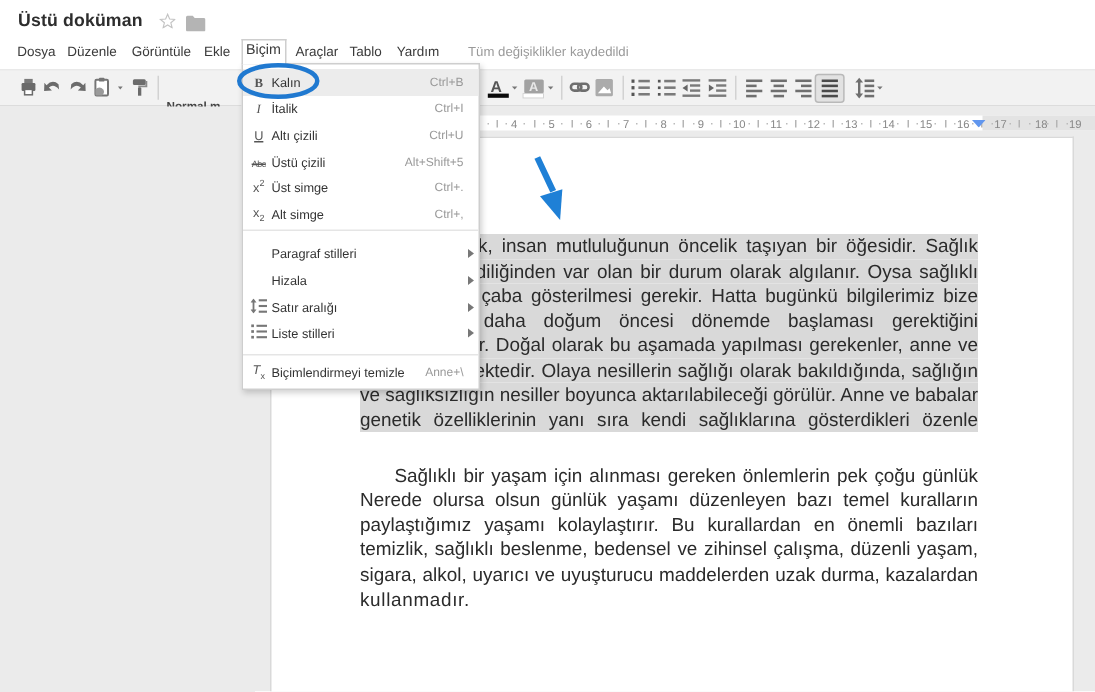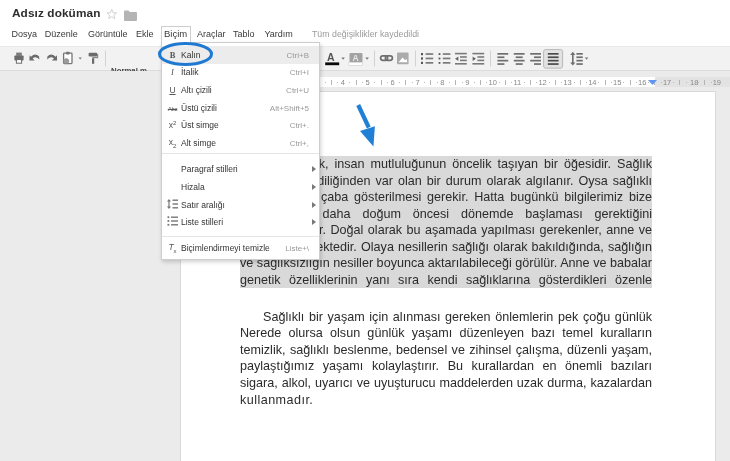--- a/index.html
+++ b/index.html
@@ -50,21 +50,21 @@
   width:0; height:0; border-left:4px solid #777; border-top:3px solid transparent;
   border-bottom:3px solid transparent; }
 .msep { position:absolute; left:1px; width:157px; height:1px; background:#e5e5e5; }
 
 #ellipse,#arrow { z-index:9; }
 </style>
 </head>
 <body>
 <div id="stage">
 
-  <div class="abs" id="title">Adsız doküman</div>
+  <div class="abs" id="title">Üstü doküman</div>
   <svg class="abs" style="left:105.5px;top:7.5px" width="11.5" height="11.5" viewBox="0 0 24 24">
     <path d="M12 3 L14.8 9.8 L22 10.3 L16.5 15 L18.3 22 L12 18.1 L5.7 22 L7.5 15 L2 10.3 L9.2 9.8 Z" fill="none" stroke="#c4c4c4" stroke-width="1.6"></path>
   </svg>
   <svg class="abs" style="left:124px;top:9.5px" width="13" height="11" viewBox="0 0 13 11">
     <path d="M0 1.5 Q0 0.5 1 0.5 L4.5 0.5 L5.8 2 L12 2 Q13 2 13 3 L13 10 Q13 11 12 11 L1 11 Q0 11 0 10 Z" fill="#b4b4b4"></path>
   </svg>
   <div class="abs mi" style="left:11.5px">Dosya</div>
   <div class="abs mi" style="left:44.8px">Düzenle</div>
   <div class="abs mi" style="left:87.9px">Görüntüle</div>
   <div class="abs mi" style="left:136px">Ekle</div>
@@ -278,22 +278,22 @@
     <div class="dline j hl">yaşamak için çaba gösterilmesi gerekir. Hatta bugünkü bilgilerimiz bize</div>
     <div class="dline j hl">bu çabanın daha doğum öncesi dönemde başlaması gerektiğini</div>
     <div class="dline j hl">göstermektedir. Doğal olarak bu aşamada yapılması gerekenler, anne ve</div>
     <div class="dline j hl">babaya düşmektedir. Olaya nesillerin sağlığı olarak bakıldığında, sağlığın</div>
     <div class="dline j hl">ve sağlıksızlığın nesiller boyunca aktarılabileceği görülür. Anne ve babalar</div>
     <div class="dline j hl">genetik özelliklerinin yanı sıra kendi sağlıklarına gösterdikleri özenle</div>
   </div>
   <div class="abs" id="para2">
     <div class="dline j" style="padding-left:23px">Sağlıklı bir yaşam için alınması gereken önlemlerin pek çoğu günlük</div>
     <div class="dline j">Nerede olursa olsun günlük yaşamı düzenleyen bazı temel kuralların</div>
+    <div class="dline j">paylaştığımız yaşamı kolaylaştırır. Bu kurallardan en önemli bazıları</div>
     <div class="dline j">temizlik, sağlıklı beslenme, bedensel ve zihinsel çalışma, düzenli yaşam,</div>
-    <div class="dline j">paylaştığımız yaşamı kolaylaştırır. Bu kurallardan en önemli bazıları</div>
     <div class="dline j">sigara, alkol, uyarıcı ve uyuşturucu maddelerden uzak durma, kazalardan</div>
     <div class="dline" style="letter-spacing:0.45px">kullanmadır.</div>
   </div>
 
   <div class="abs" id="menu"></div>
   <div class="abs" id="bicimtab"></div>
   <div class="abs" id="bicimtxt">Biçim</div>
   <div class="abs" id="menuitems" style="z-index:6">
       <div class="mrow hov" style="left:162px;top:45.5px">
         <div class="micon"><b style="font-family:'Liberation Serif',serif">B</b></div>
@@ -361,21 +361,21 @@
               <rect x="0.5" y="7.9" width="1.8" height="1.8"></rect>
             </g>
           </svg></div>
         <div class="mlabel">Liste stilleri</div>
         <div class="marrow"></div>
       </div>
       <div class="msep" style="top:235.5px;left:162px"></div>
       <div class="mrow" style="left:162px;top:239.2px">
         <div class="micon"><i>T</i><sub style="font-size:6px">x</sub></div>
         <div class="mlabel">Biçimlendirmeyi temizle</div>
-        <div class="mshort">Liste+\</div>
+        <div class="mshort">Anne+\</div>
       </div>
     </div>
 
   <svg class="abs" id="ellipse" style="left:156px;top:41px" width="60" height="27" viewBox="0 0 60 27">
     <ellipse cx="29.5" cy="13" rx="26" ry="10.5" fill="none" stroke="#2079d0" stroke-width="3"></ellipse>
   </svg>
   <svg class="abs" id="arrow" style="left:353px;top:101px" width="26" height="48" viewBox="0 0 26 48">
     <line x1="5.2" y1="4" x2="15.8" y2="26.5" stroke="#1f80d6" stroke-width="4.2"></line>
     <path d="M7.0 29.9 L21.9 25.2 L20.4 45.6 Z" fill="#1f80d6"></path>
   </svg>

